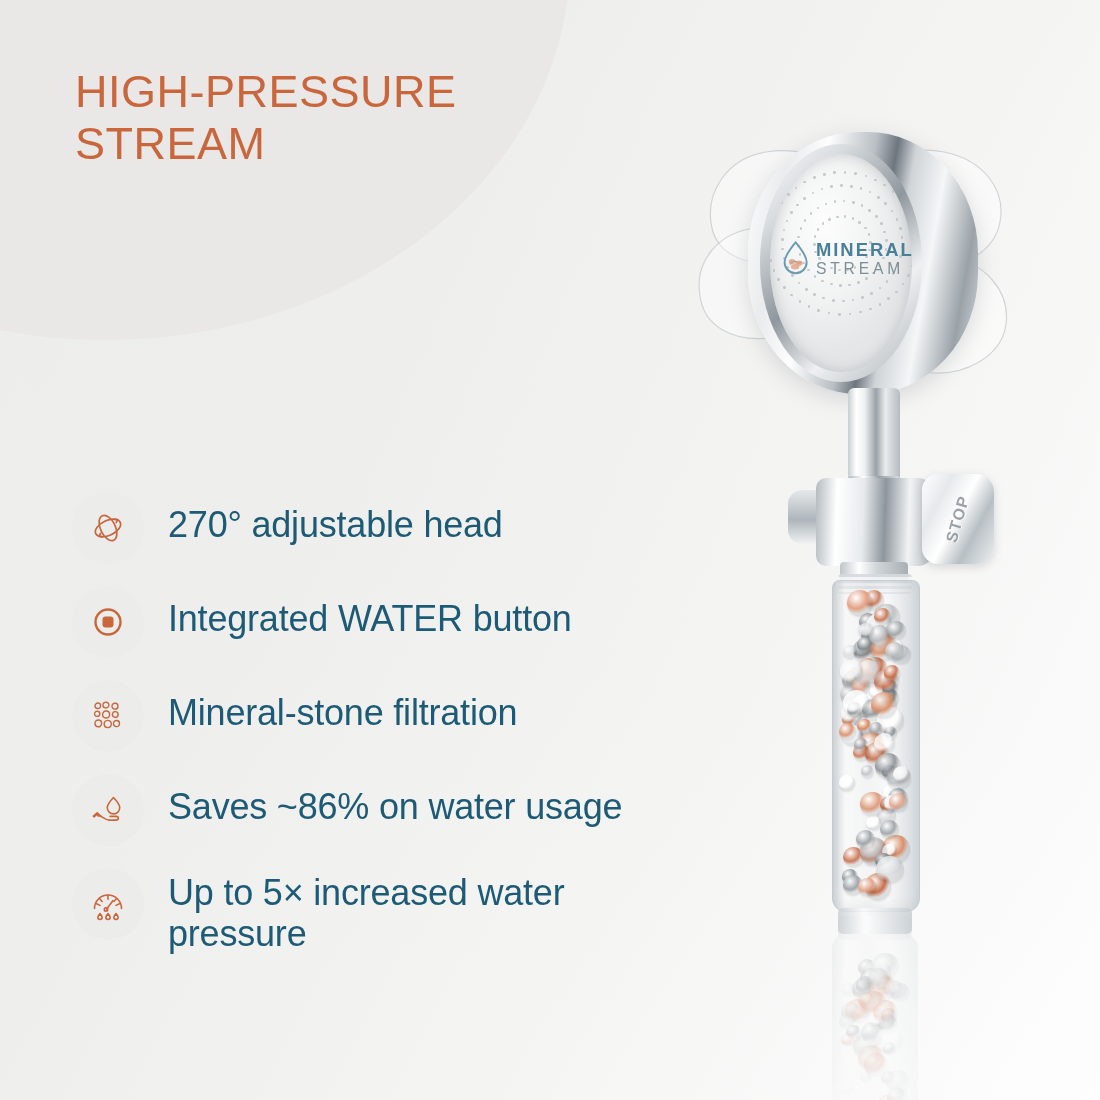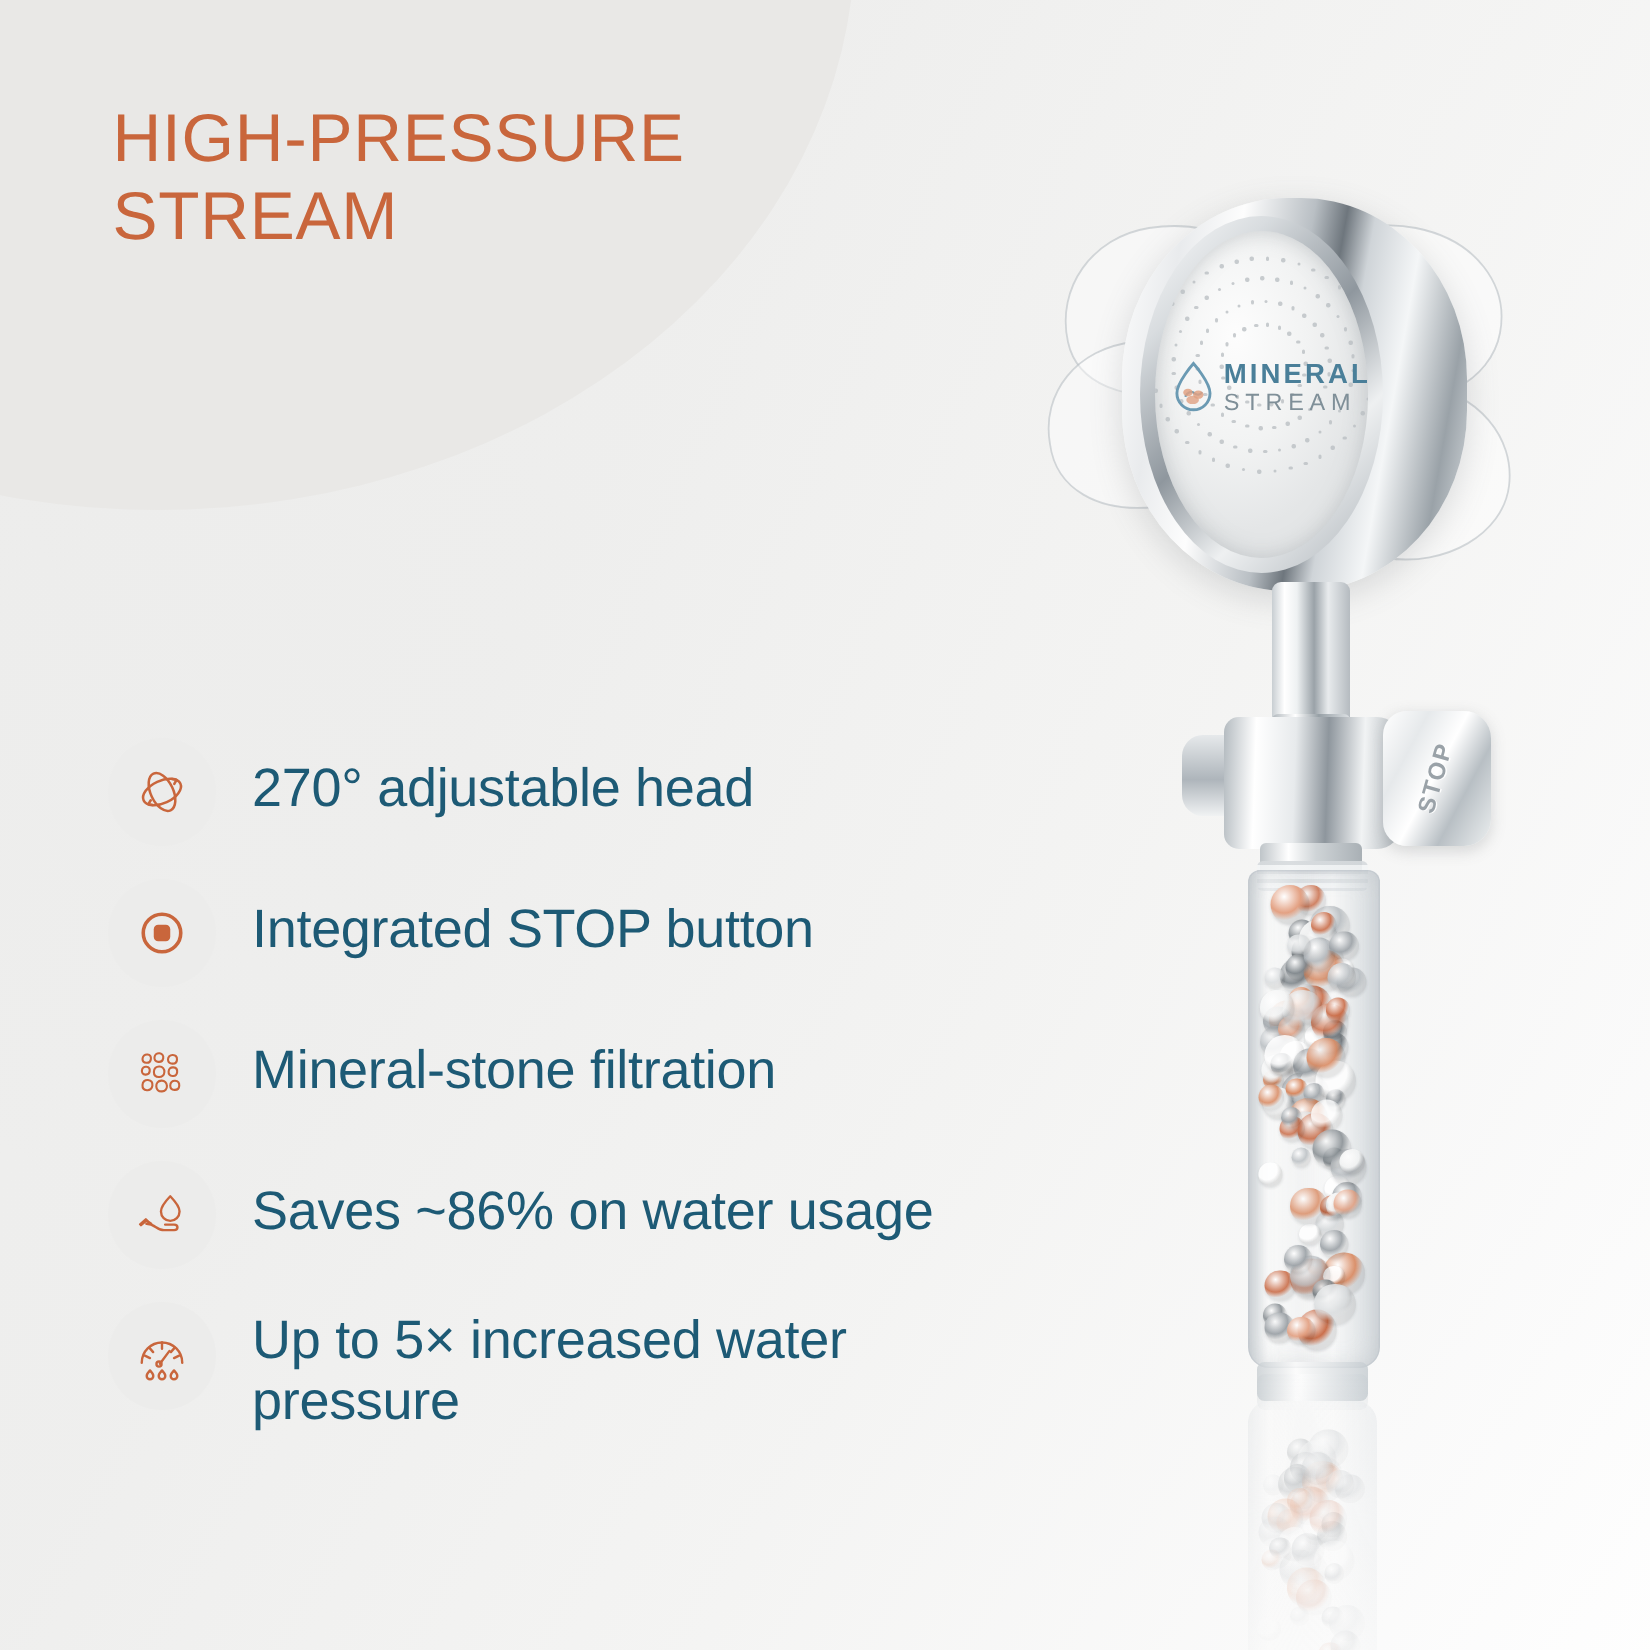--- a/index.html
+++ b/index.html
@@ -225,21 +225,21 @@
       <span class="feat-txt">270° adjustable head</span>
     </div>
 
     <div class="feat">
       <span class="ic-wrap">
         <svg width="42" height="42" viewBox="0 0 42 42" fill="none">
           <circle cx="21" cy="21" r="12.5" stroke="#c9663c" stroke-width="2.4"></circle>
           <rect x="15.5" y="15.5" width="11" height="11" rx="3" fill="#c9663c"></rect>
         </svg>
       </span>
-      <span class="feat-txt">Integrated STOP button</span>
+      <span class="feat-txt">Integrated WATER button</span>
     </div>
 
     <div class="feat">
       <span class="ic-wrap">
         <svg width="42" height="42" viewBox="0 0 42 42" fill="none" stroke="#c9663c" stroke-width="1.4">
           <path d="M8 11c0-2 1.6-3.2 3.4-3 1.6.2 2.4 1.4 2.2 3-.2 1.7-1.3 2.6-3 2.5C9 13.4 8 12.5 8 11z"></path>
           <path d="M16 9.8c.2-1.9 1.7-2.9 3.5-2.6 1.7.3 2.6 1.6 2.3 3.3-.3 1.7-1.6 2.6-3.3 2.4-1.7-.2-2.7-1.4-2.5-3.1z"></path>
           <path d="M25 11.5c-.1-2 1.3-3.3 3.2-3.2 1.8.1 2.9 1.3 2.8 3.1-.1 1.8-1.3 2.8-3.1 2.7-1.7-.1-2.8-1.1-2.9-2.6z"></path>
           <path d="M7.6 18.6c.2-1.7 1.4-2.6 3-2.4 1.6.2 2.4 1.3 2.2 2.9-.2 1.6-1.3 2.4-2.9 2.3-1.6-.1-2.5-1.2-2.3-2.8z"></path>
           <path d="M15.6 19.6c0-2.3 1.5-3.7 3.7-3.6 2.1.1 3.4 1.6 3.3 3.7-.1 2.1-1.6 3.4-3.7 3.3-2-.1-3.3-1.4-3.3-3.4z"></path>

